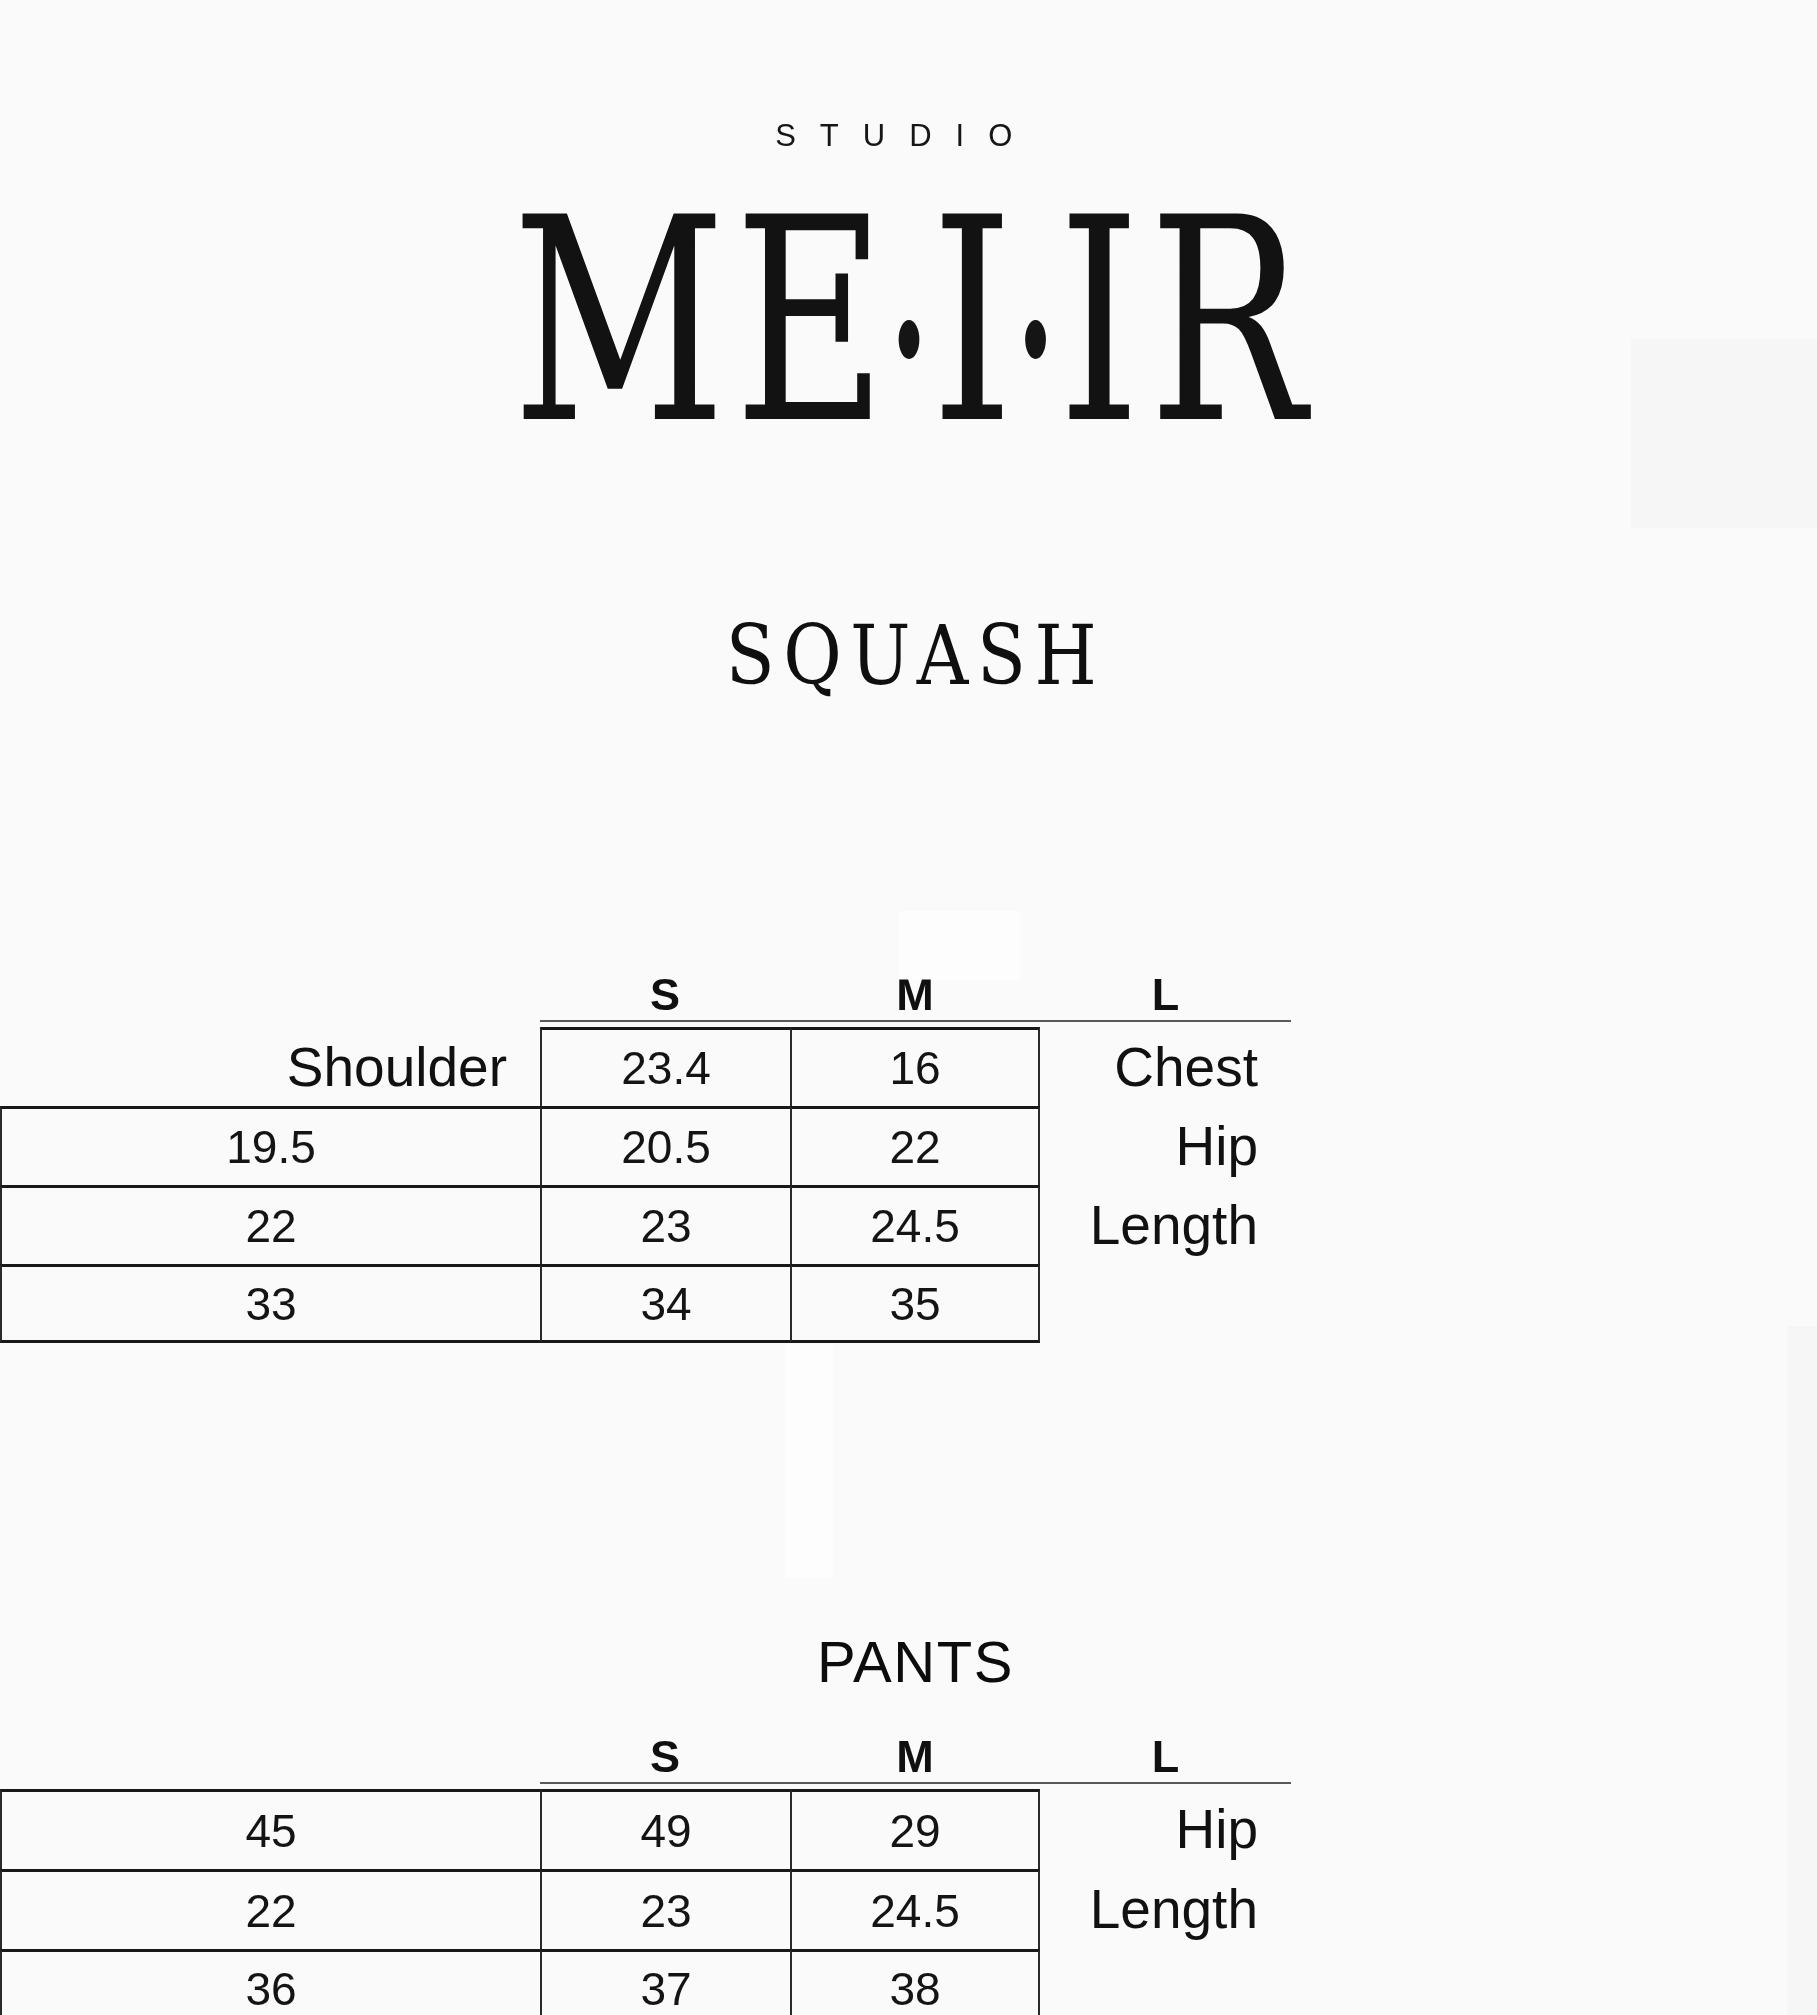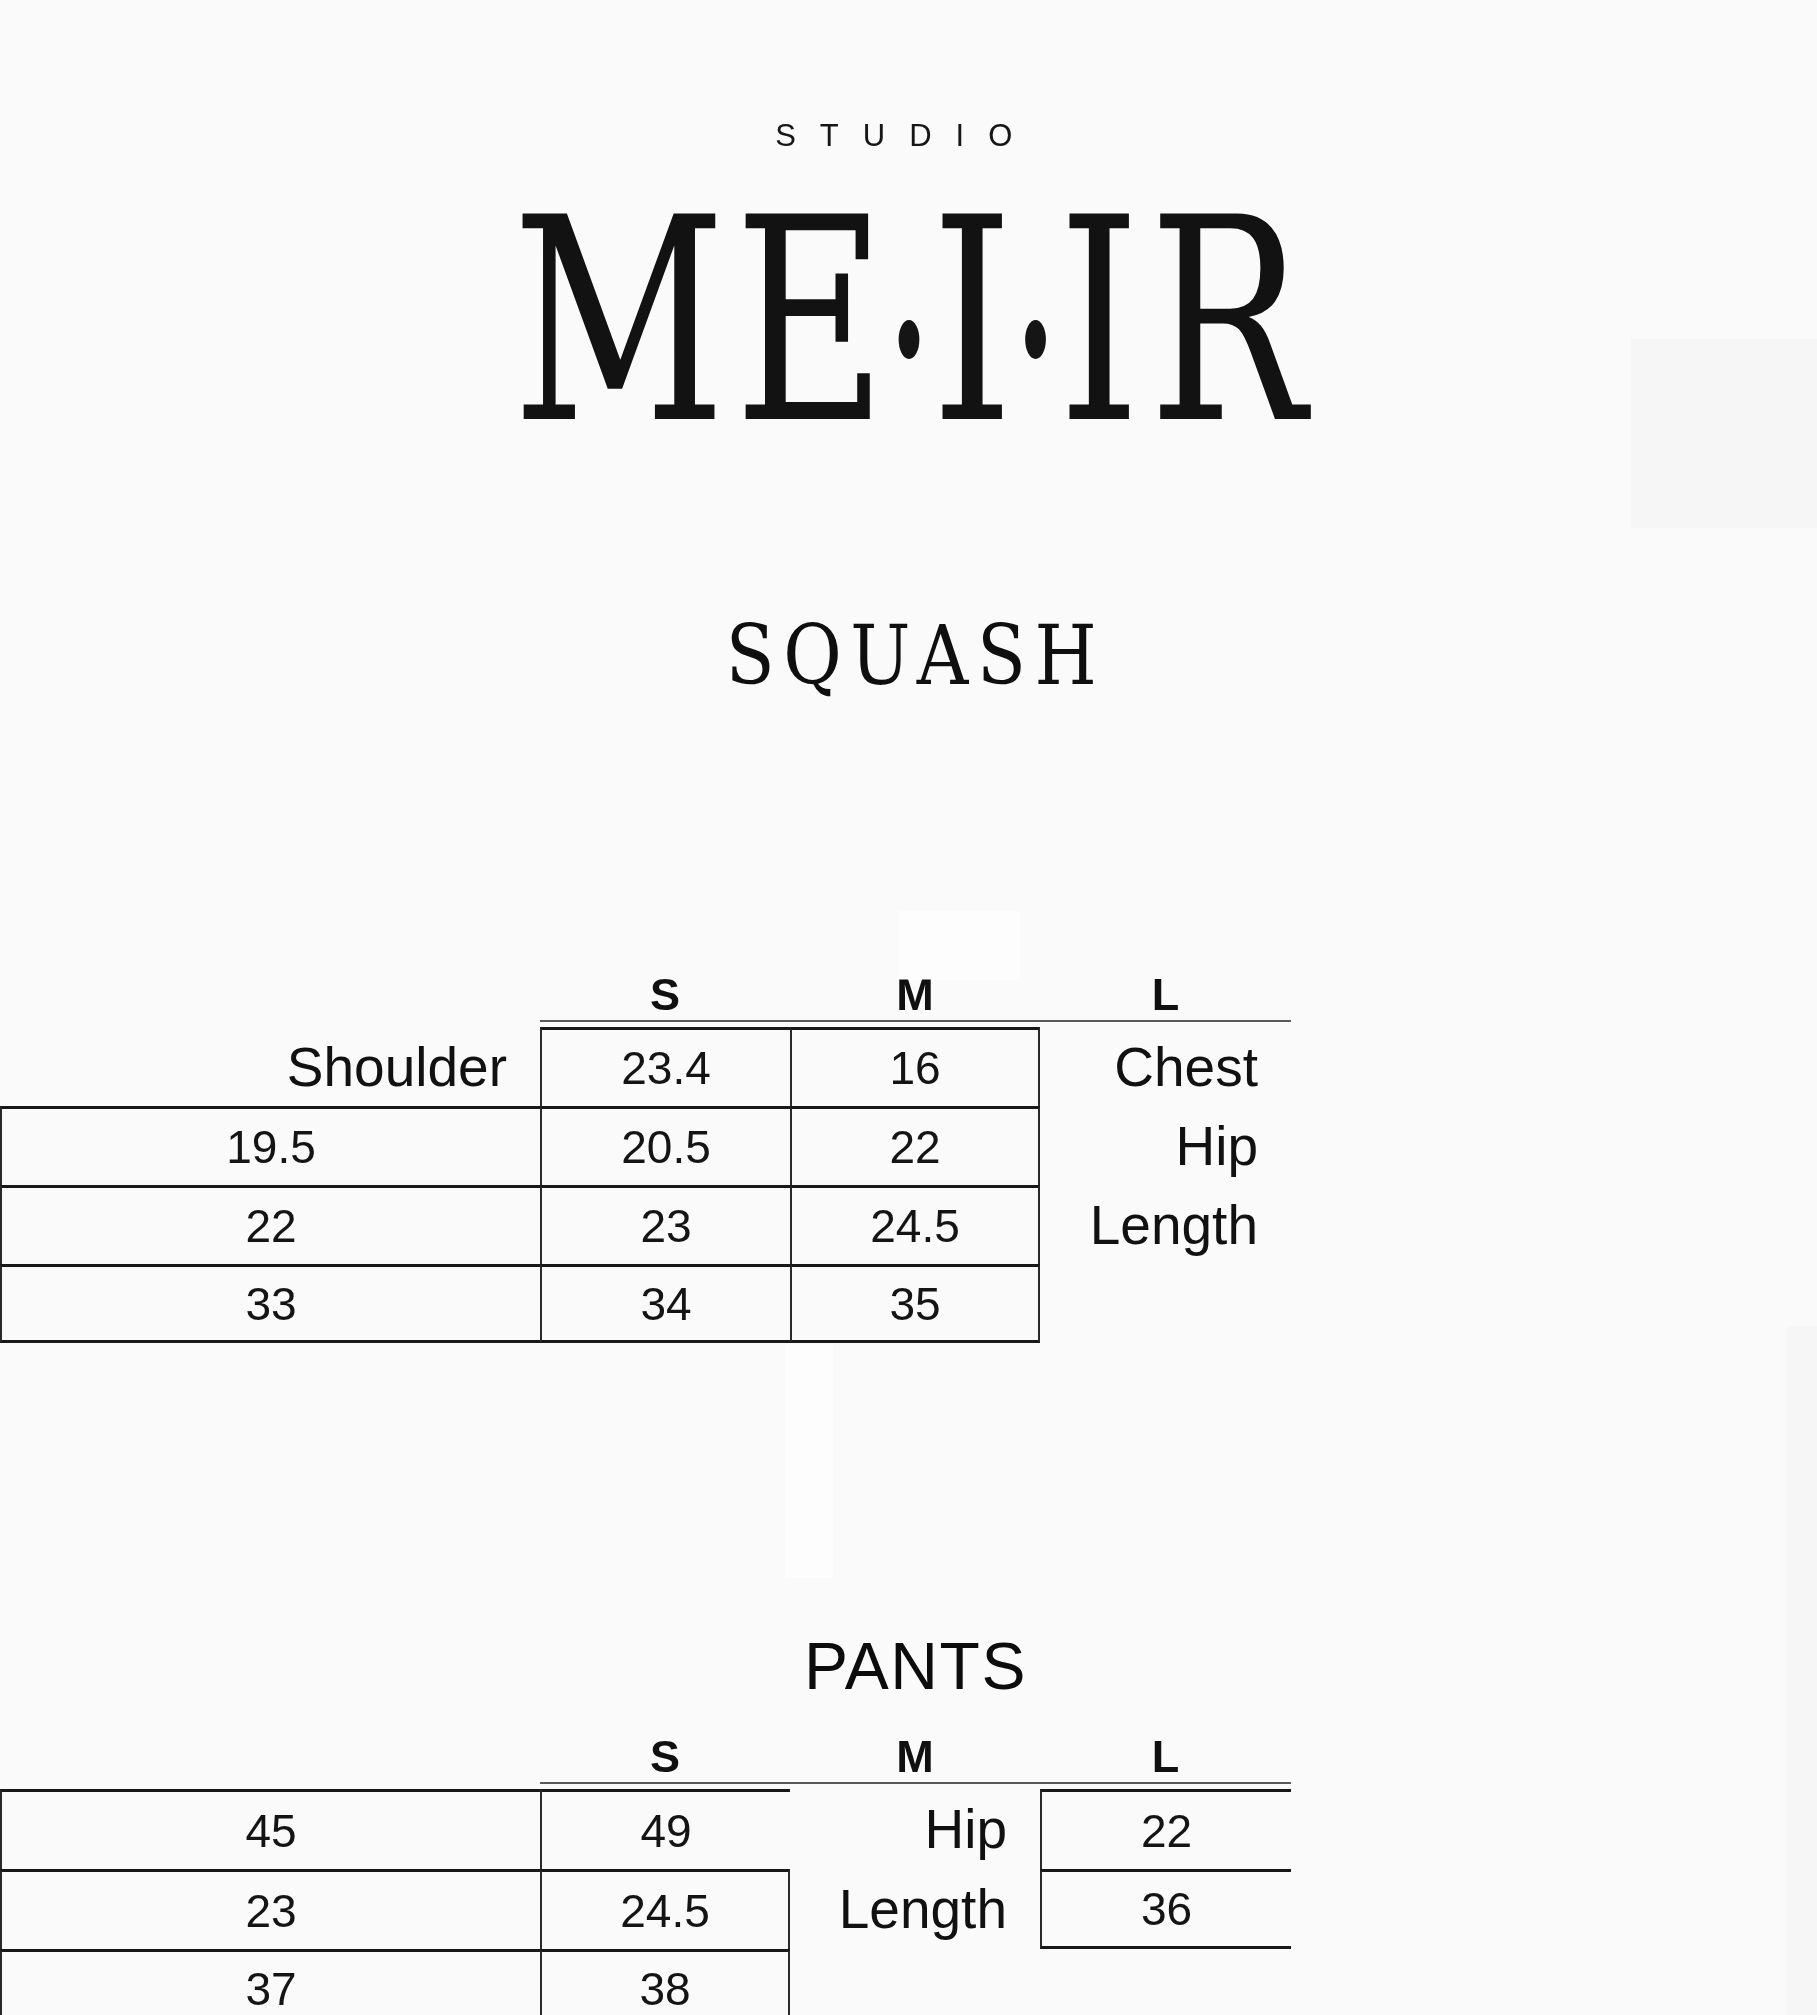--- a/index.html
+++ b/index.html
@@ -64,21 +64,21 @@
     transform: scaleX(0.86);
     transform-origin: 50% 50%;
     white-space: nowrap;
   }
 
   
   .pants-title {
     position: absolute;
     top: 1628px; left: 540px; width: 751px;
     text-align: center;
-    font-size: 66px;
+    font-size: 58px;
     font-weight: 400;
     letter-spacing: 1.6px;
     color: #0c0c0c;
     white-space: nowrap;
   }
 
   
   .sizes-grid {
     position: absolute;
     left: 0;
@@ -181,20 +181,21 @@
   <div class="pants-title">PANTS</div>
 
   <div class="sizes-grid" id="table2">
     <div></div>
     <div class="size-h">S</div>
     <div class="size-h">M</div>
     <div class="size-h">L</div>
 
     <div class="cell">45</div>
     <div class="cell">49</div>
+    <div class="cell cl">29</div>
 
     <div class="rlabel">Hip</div>
     <div class="cell">22</div>
     <div class="cell">23</div>
     <div class="cell cl">24.5</div>
 
     <div class="rlabel">Length</div>
     <div class="cell rl">36</div>
     <div class="cell rl">37</div>
     <div class="cell rl cl">38</div>

